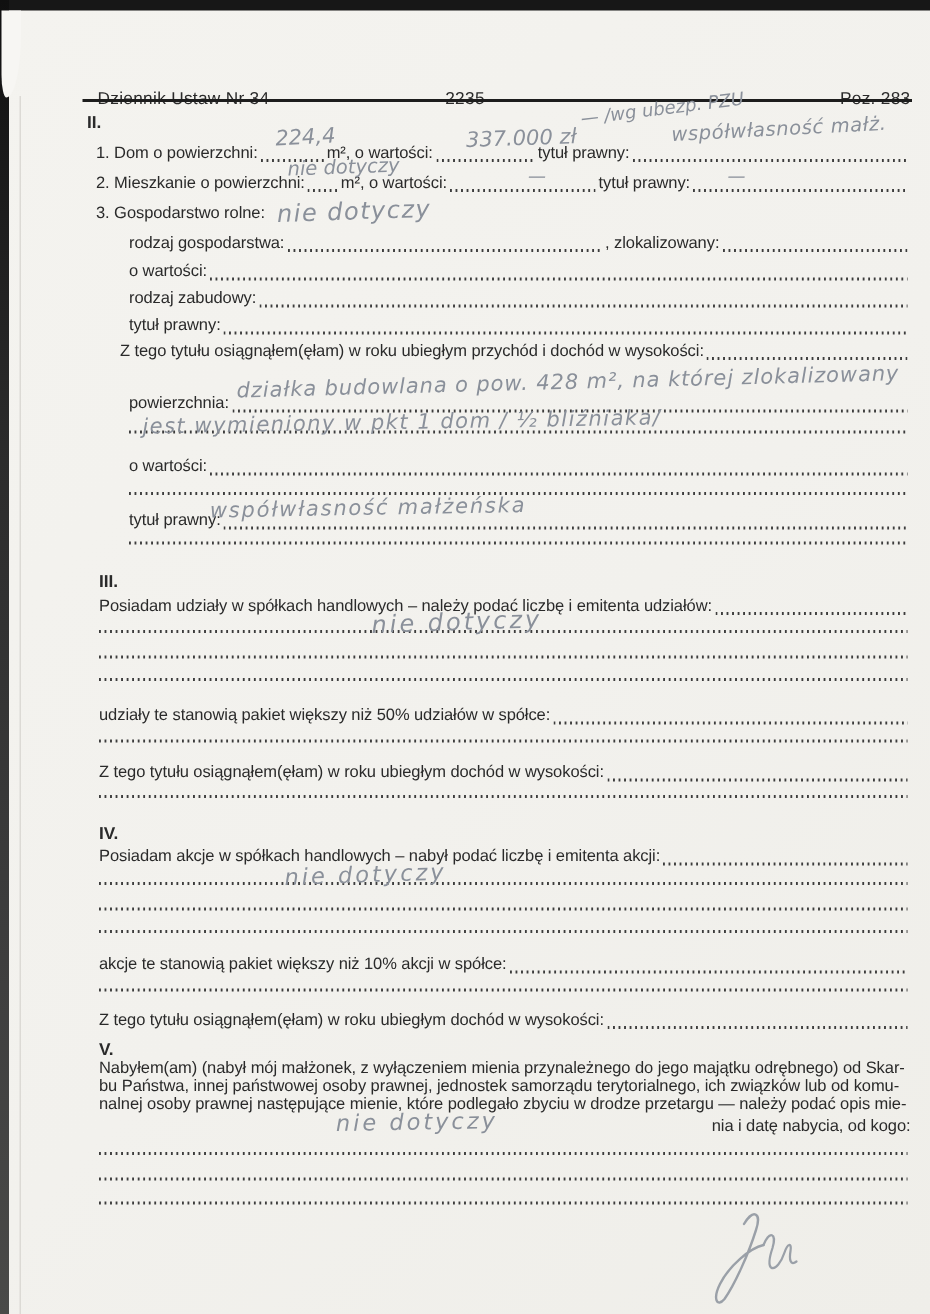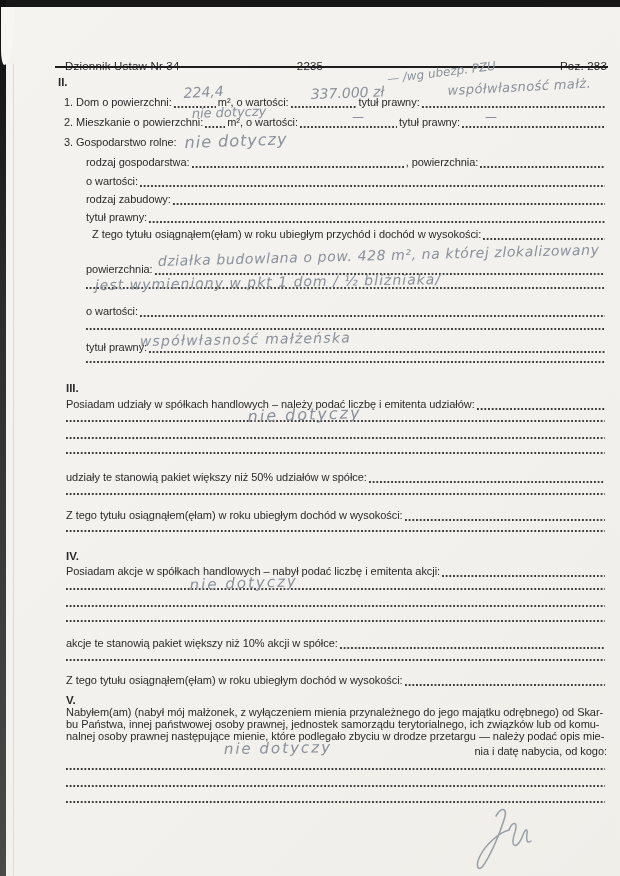--- a/index.html
+++ b/index.html
@@ -65,36 +65,36 @@
     <span class="lbl">tytuł prawny:</span>
     <span class="dots" style="flex:1.4 1 0;"></span>
   </div>
 
   <div class="line" style="top:136px;left:64px;text-align:center;">
     <span class="lbl">3. Gospodarstwo rolne:</span>
   </div>
   <div class="line" style="top:156px;left:86px;">
     <span class="lbl">rodzaj gospodarstwa:</span>
     <span class="dots" style="flex:1.7 1 0;"></span>
-    <span class="lbl">, powierzchnia:</span>
+    <span class="lbl">, zlokalizowany:</span>
     <span class="dots" style="flex:1 1 0;"></span>
   </div>
   <div class="line" style="top:175px;left:86px;">
     <span class="lbl">o wartości:</span>
     <span class="dots grow"></span>
   </div>
   <div class="line" style="top:193px;left:86px;">
     <span class="lbl">rodzaj zabudowy:</span>
     <span class="dots grow"></span>
   </div>
   <div class="line" style="top:211px;left:86px;">
     <span class="lbl">tytuł prawny:</span>
     <span class="dots grow"></span>
   </div>
-  <div class="line" style="top:228px;left:92px;">
+  <div class="line" style="top:228px;left:80px;">
     <span class="lbl">Z tego tytułu osiągnąłem(ęłam) w roku ubiegłym przychód i dochód w wysokości:</span>
     <span class="dots grow"></span>
   </div>
 
   <div class="line" style="top:263px;left:86px;">
     <span class="lbl">powierzchnia:</span>
     <span class="dots grow"></span>
   </div>
   <div class="line" style="top:285px;left:86px;">
     <span class="dots grow" style="margin-left:0;"></span>

